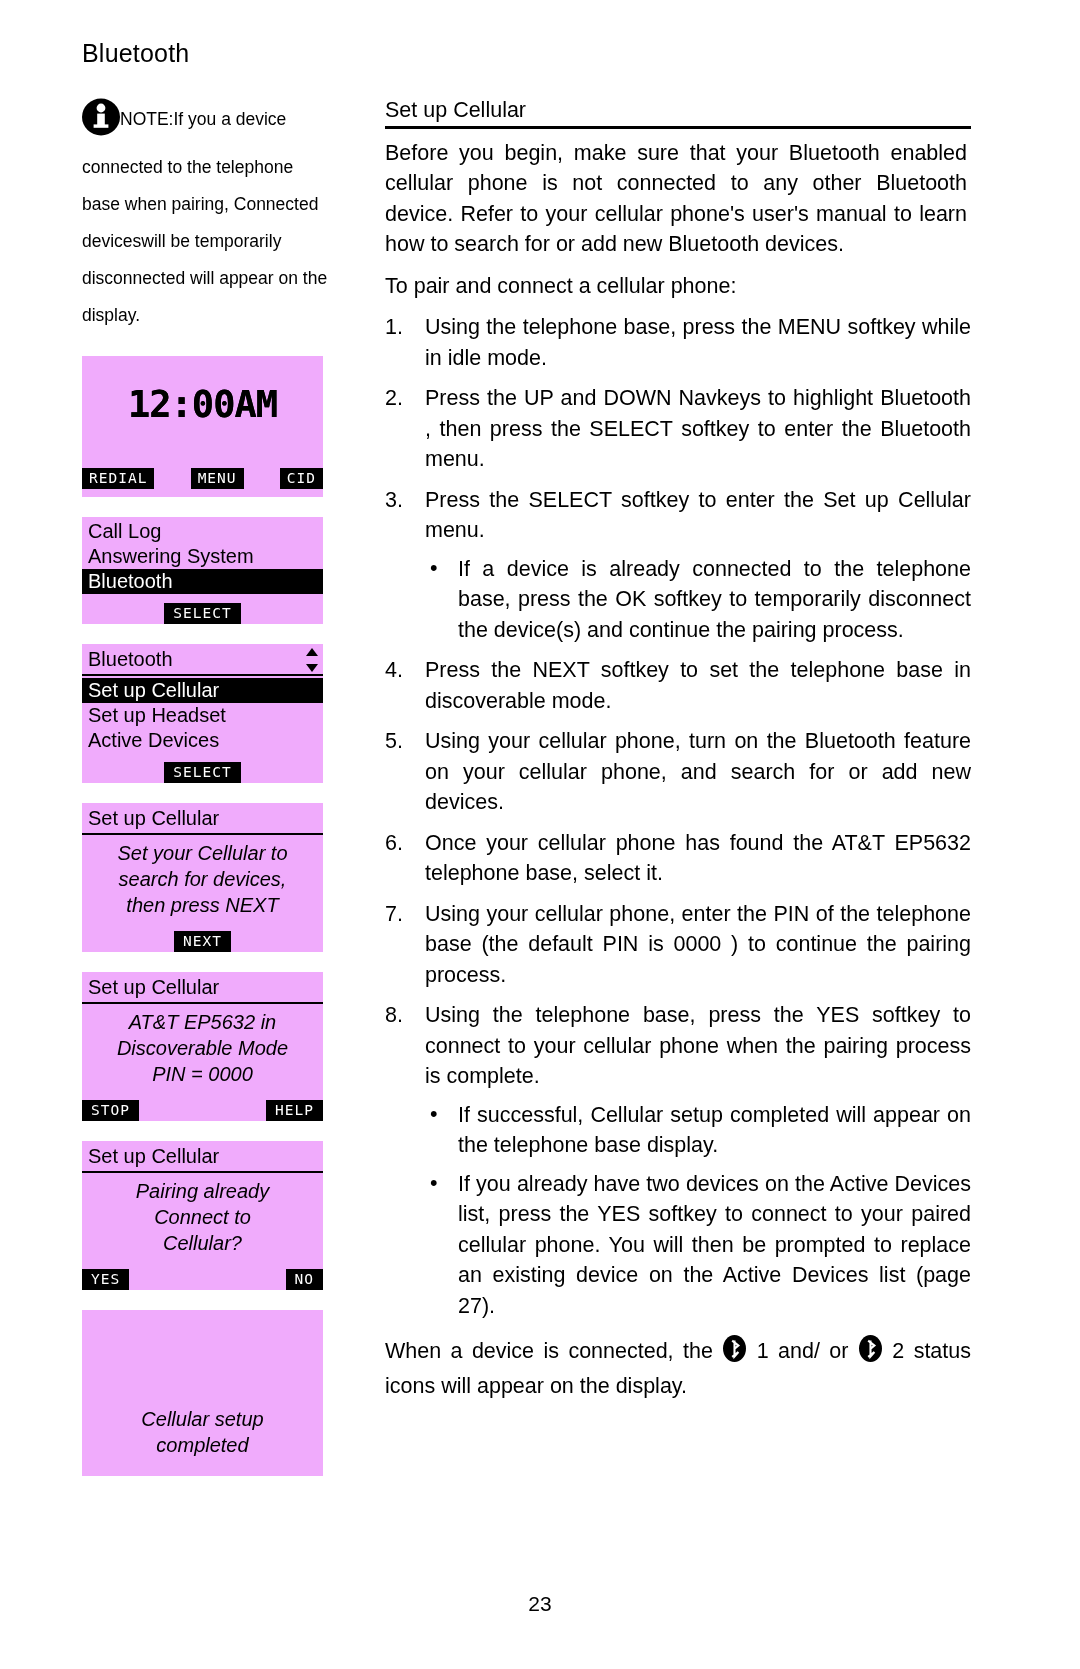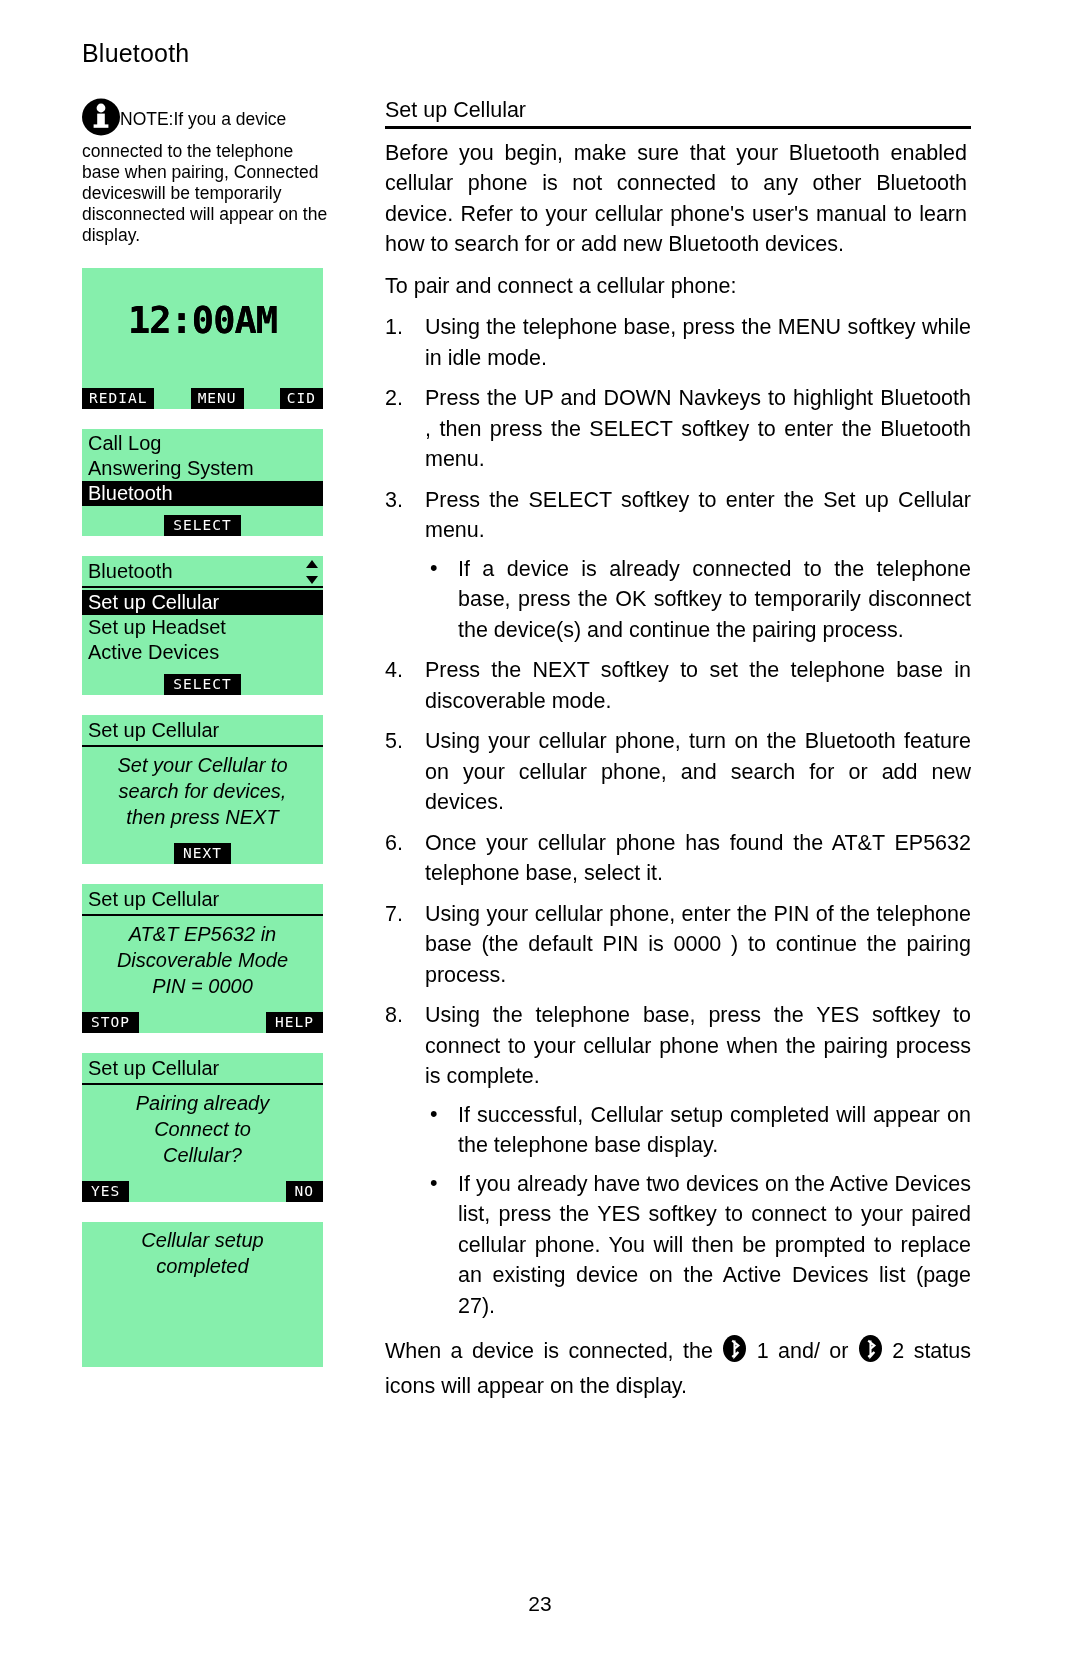--- a/index.html
+++ b/index.html
@@ -34,35 +34,35 @@
   .chapter-title {
     font-size: 25px;
     line-height: 30px;
     margin: 0 0 30px 0;
     font-weight: normal;
     letter-spacing: 0.2px;
   }
 
   .note-block {
     font-size: 17.5px;
-    line-height: 21px;
+    line-height: 37px;
     width: 252px;
     margin-bottom: 22px;
     text-align: left;
   }
   .note-icon {
     display: inline-block;
     vertical-align: -11px;
     margin-right: 0px;
   }
 
   
   .lcd {
     width: 241px;
-    background: #86efac;
+    background: #f0abfc;
     margin-bottom: 20px;
     position: relative;
     box-sizing: border-box;
   }
   .lcd-title-row {
     display: flex;
     align-items: center;
     justify-content: space-between;
     padding: 2px 4px 1px 6px;
     border-bottom: 2.5px solid #000;
@@ -127,21 +127,21 @@
     font-size: 37px;
     letter-spacing: -1px;
     line-height: 38px;
     
     text-shadow: 0 0 0 #000;
   }
   .idle-softkeys {
     display: flex;
     justify-content: space-between;
     align-items: flex-end;
-    padding: 0 0 0 0;
+    padding: 0 0 8px 0;
   }
   .idle-softkeys .softkey { padding: 2px 7px 3px 7px; }
 
   
   .right-col {
     position: absolute;
     left: 385px;
     top: 78px;
     width: 586px;
   }
@@ -328,21 +328,21 @@
         <div class="lcd-body-line">Connect to</div>
         <div class="lcd-body-line">Cellular?</div>
       </div>
       <div class="lcd-softkeys">
         <span class="softkey">YES</span>
         <span class="sk-spacer"></span>
         <span class="softkey">NO</span>
       </div>
     </div>
 
-    <div class="lcd" style="height:145px; display:flex; align-items:flex-start; justify-content:center;">
+    <div class="lcd" style="height:166px; display:flex; align-items:flex-end; justify-content:center;">
       <div class="lcd-body" style="padding-bottom:18px;">
         <div class="lcd-body-line">Cellular setup</div>
         <div class="lcd-body-line">completed</div>
       </div>
     </div>
 
   </div>
 
   <div class="right-col">
 

